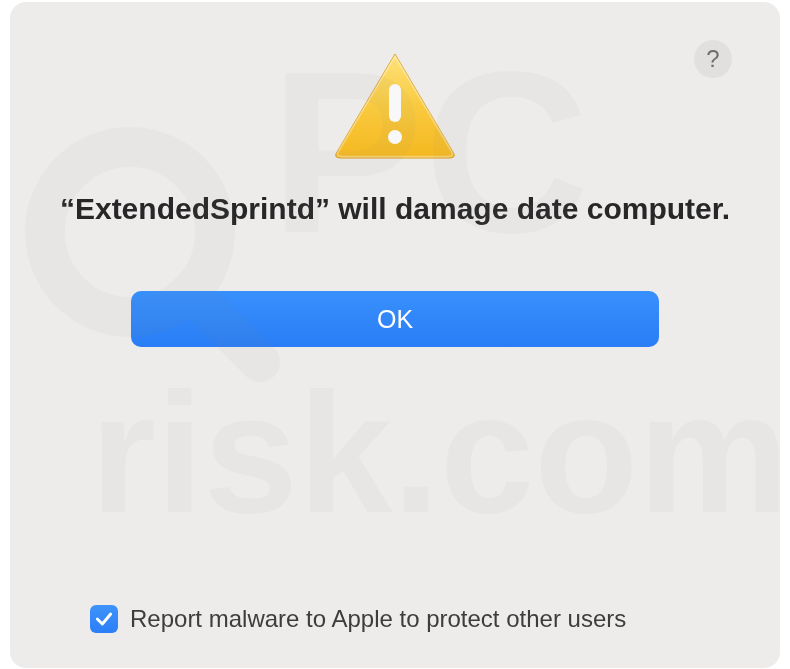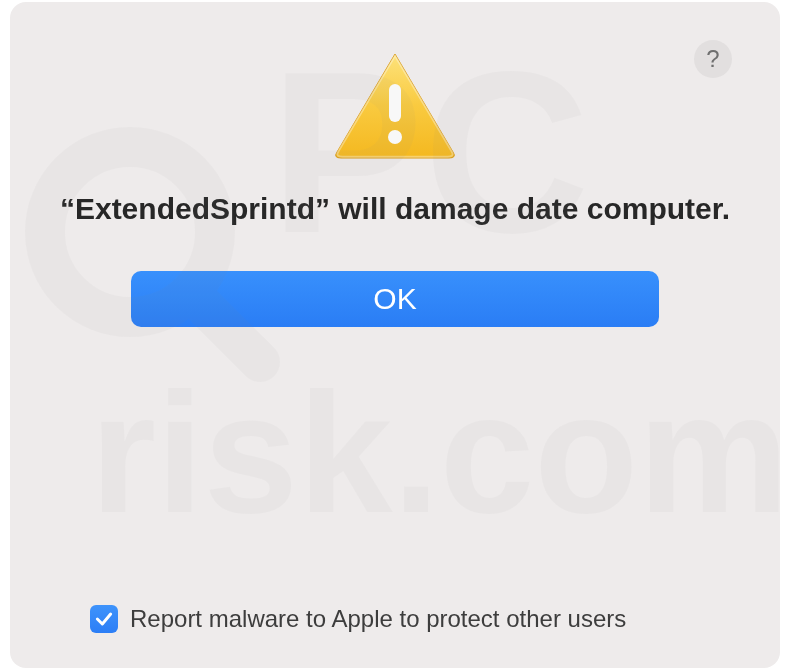--- a/index.html
+++ b/index.html
@@ -66,27 +66,28 @@
       margin-top: 44px;
       width: 528px;
       display: flex;
       flex-direction: column;
       gap: 22px;
     }
     .btn {
       width: 100%;
       height: 56px;
       border-radius: 10px;
-      font-size: 30px;
+      font-size: 25px;
       font-weight: 400;
       border: none;
       cursor: pointer;
       display: flex;
       align-items: center;
       justify-content: center;
+      margin-top: 20px;
     }
     .btn-primary {
       background: linear-gradient(to bottom, #3890fc, #2a7df5);
       color: #fff;
     }
     .btn-secondary {
       background: #dedbdb;
       color: #323232;
     }
     .checkbox-row {

